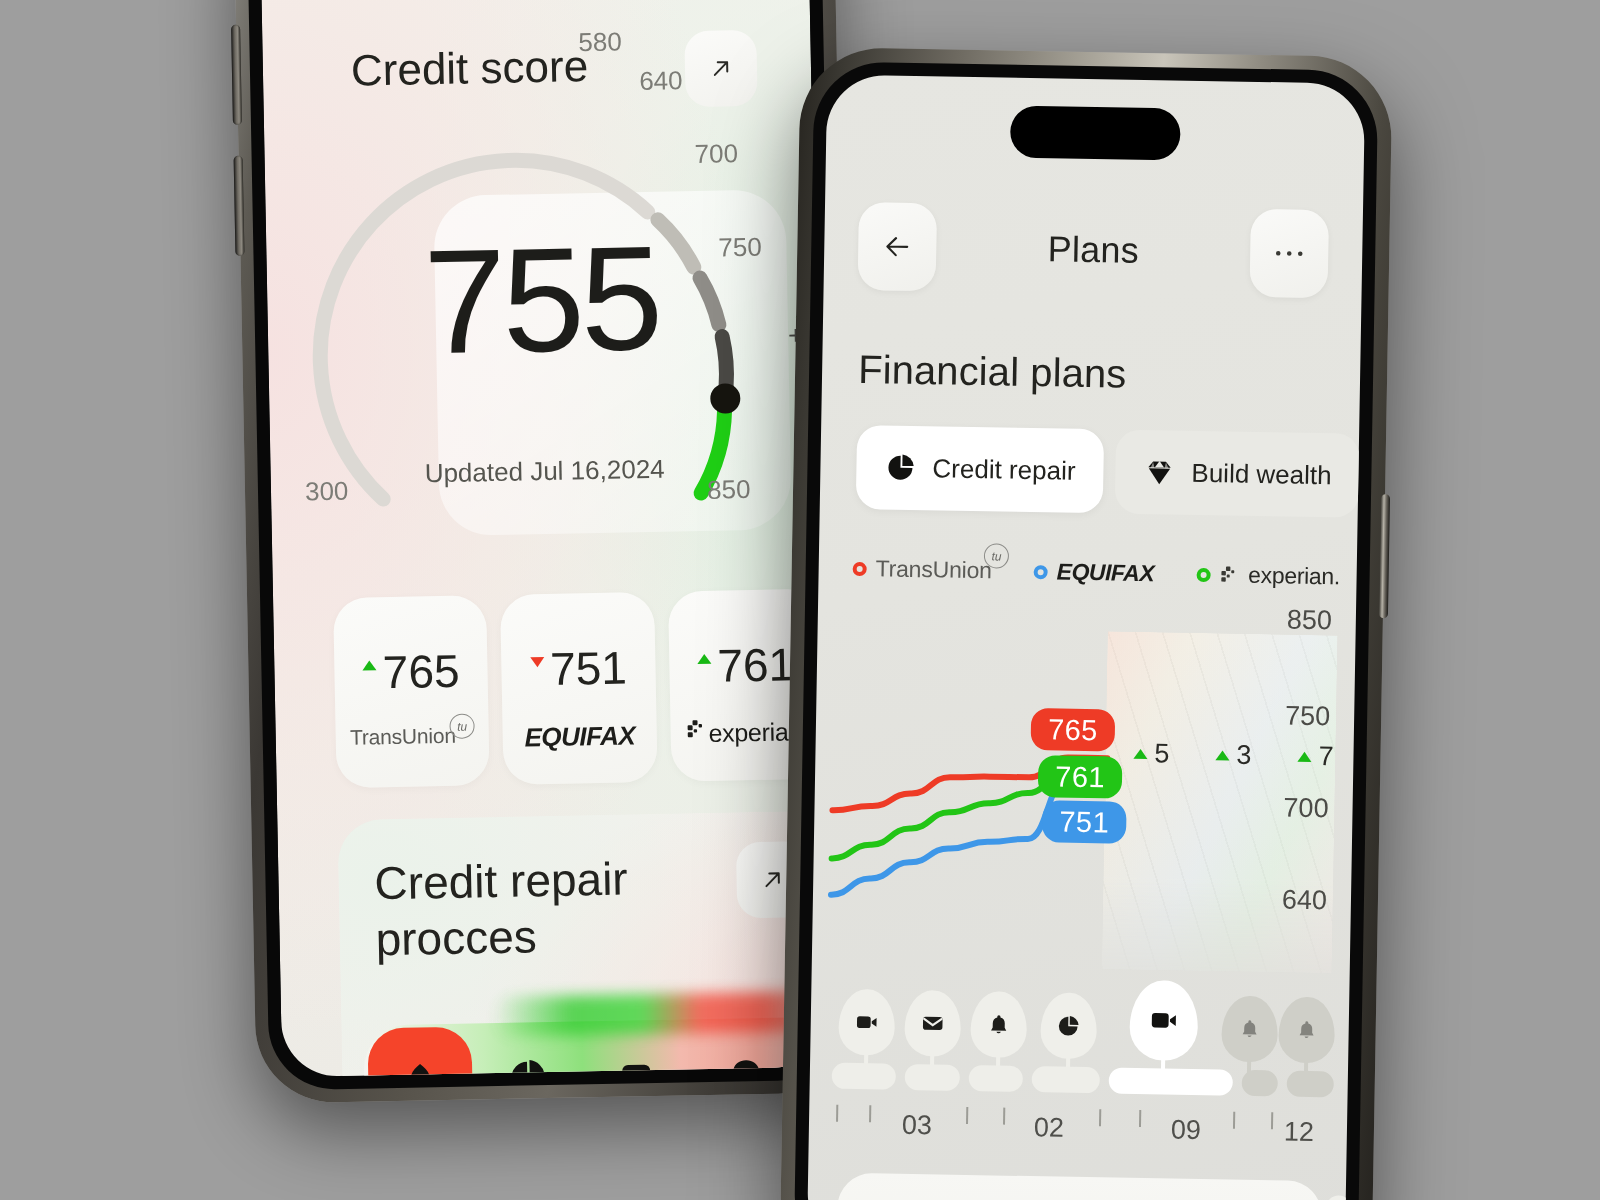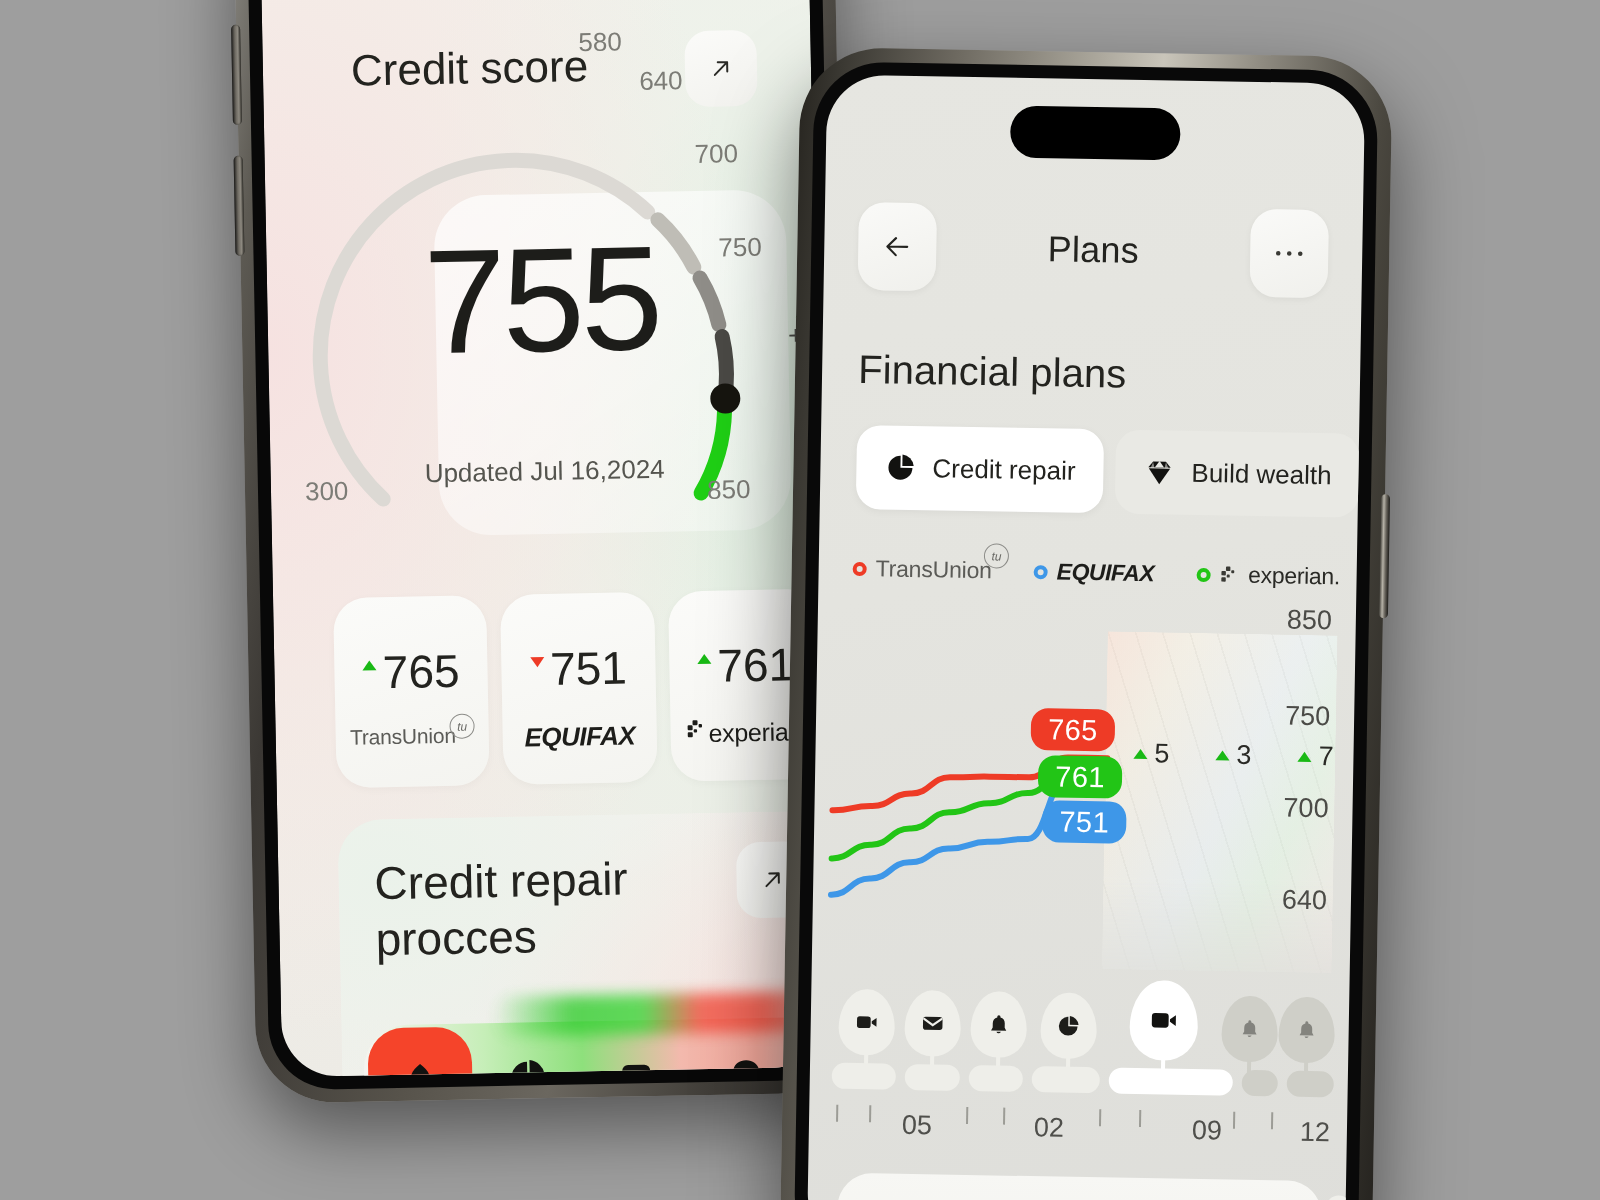--- a/index.html
+++ b/index.html
@@ -544,30 +544,30 @@
           <div class="bar" style="width:58px"></div>
           <div class="bar" style="width:58px"></div>
           <div class="bar" style="width:72px"></div>
           <div class="bar active" style="width:132px"></div>
           <div class="bar dim" style="width:38px"></div>
           <div class="bar dim" style="width:50px"></div>
         </div>
         <div class="ticks">
           <div class="tk" style="left:5px"></div>
           <div class="tk" style="left:38px"></div>
-          <div class="tl" style="left:86px">05</div>
+          <div class="tl" style="left:86px">03</div>
           <div class="tk" style="left:135px"></div>
           <div class="tk" style="left:172px"></div>
           <div class="tl" style="left:218px">02</div>
           <div class="tk" style="left:268px"></div>
           <div class="tk" style="left:308px"></div>
-          <div class="tl" style="left:376px">09</div>
+          <div class="tl" style="left:355px">09</div>
           <div class="tk" style="left:402px"></div>
           <div class="tk" style="left:440px"></div>
-          <div class="tl" style="left:484px">12</div>
+          <div class="tl" style="left:468px">12</div>
         </div>
       </div>
 
       <div class="bot-card">
         
       </div>
       <div class="bot-card-side"></div>
 
     </div>
   </div>

